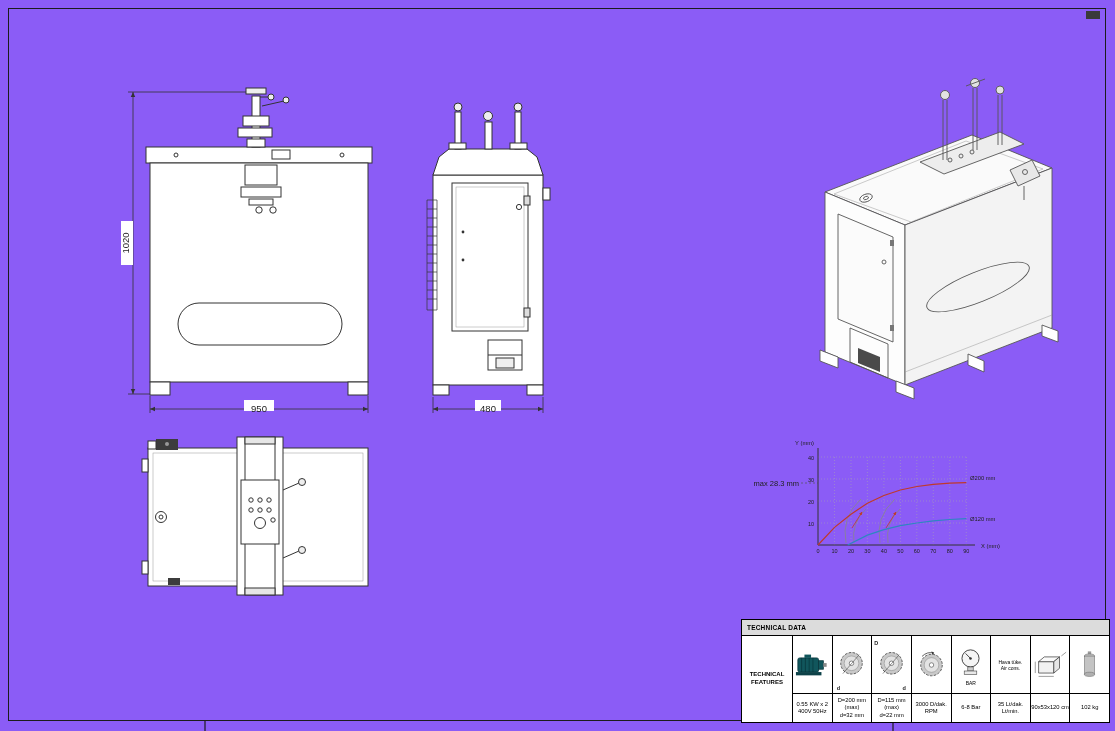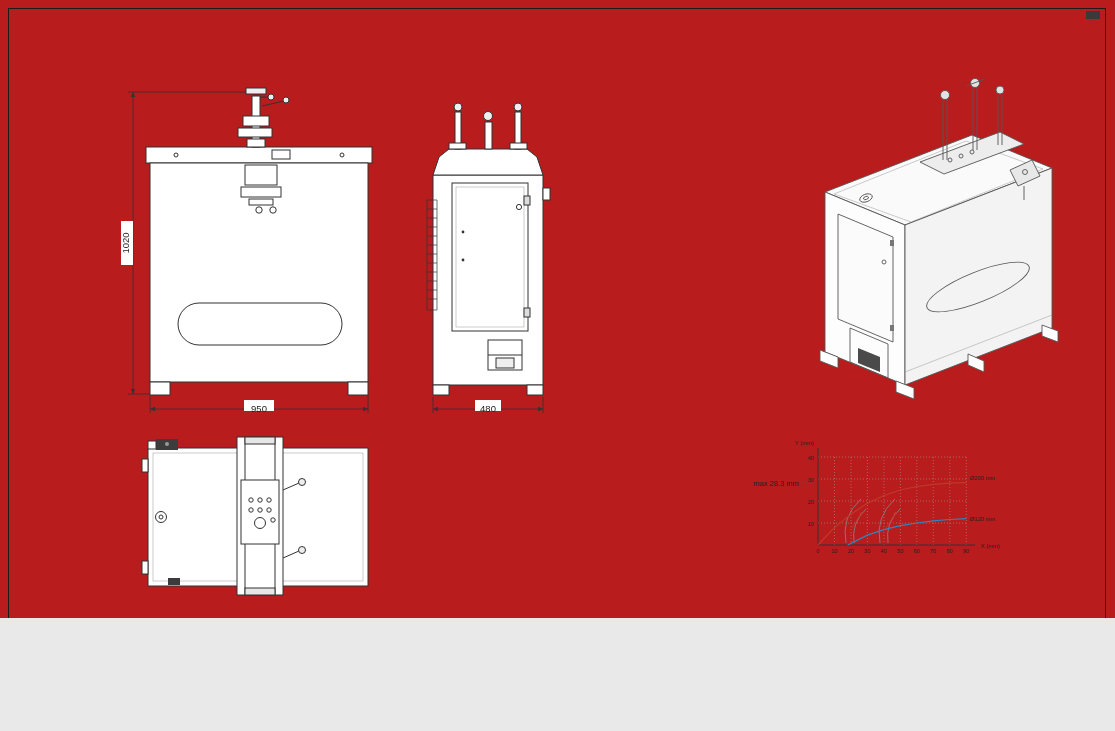--- a/index.html
+++ b/index.html
@@ -1,17 +1,17 @@
 <!DOCTYPE html>
 <html><head>
 <meta charset="utf-8">
 <style>
   html,body{margin:0;padding:0;background:#e9e9e9;}
   body{font-family:"Liberation Sans",sans-serif;}
-  .sheet{position:relative;width:1115px;height:618px;background:#b91c1c;overflow:hidden;}
+  .sheet{position:relative;width:1115px;height:731px;background:#8b5cf6;overflow:hidden;}
   .frame{position:absolute;left:8px;top:8px;width:1098px;height:713px;border:1.5px solid #1c1c1c;box-sizing:border-box;}
   svg text{font-family:"Liberation Sans",sans-serif;fill:#222;}
   .art{position:absolute;left:0;top:0;}
 
   
   .tech-table{position:absolute;left:741px;top:619px;width:369px;background:#fff;border:1.5px solid #000;box-sizing:border-box;font-family:"Liberation Sans",sans-serif;}
   .tt-header{height:15px;line-height:15px;background:#dcdcdc;border-bottom:1px solid #000;font-size:6.5px;font-weight:bold;padding-left:5px;letter-spacing:.2px;}
   .tt-grid{display:grid;grid-template-columns:50px repeat(8,1fr);grid-template-rows:57px 29px;}
   .tt-grid>div{border-left:1px solid #000;box-sizing:border-box;display:flex;align-items:center;justify-content:center;overflow:hidden;}
   .tt-features{grid-column:1;grid-row:1/3;border-left:none !important;flex-direction:column;font-size:6px;font-weight:bold;text-align:center;line-height:1.3;}

